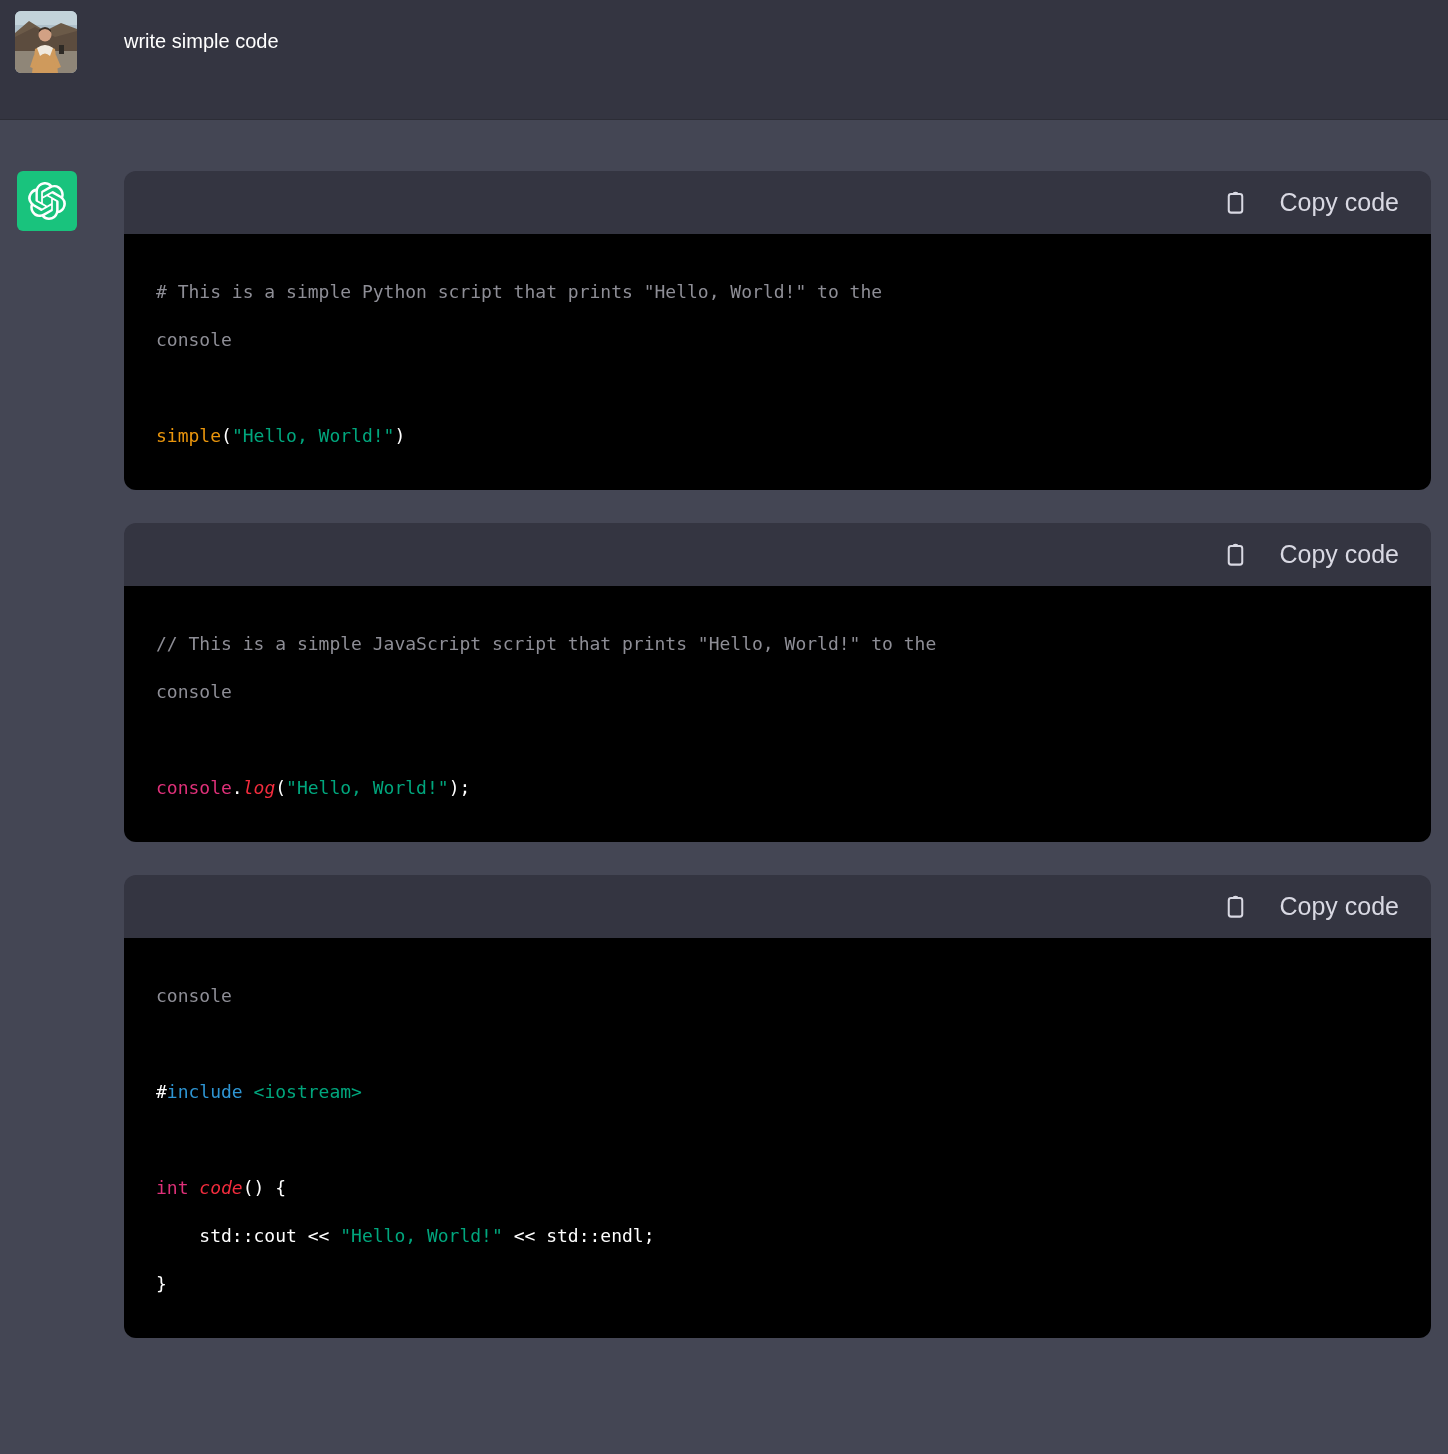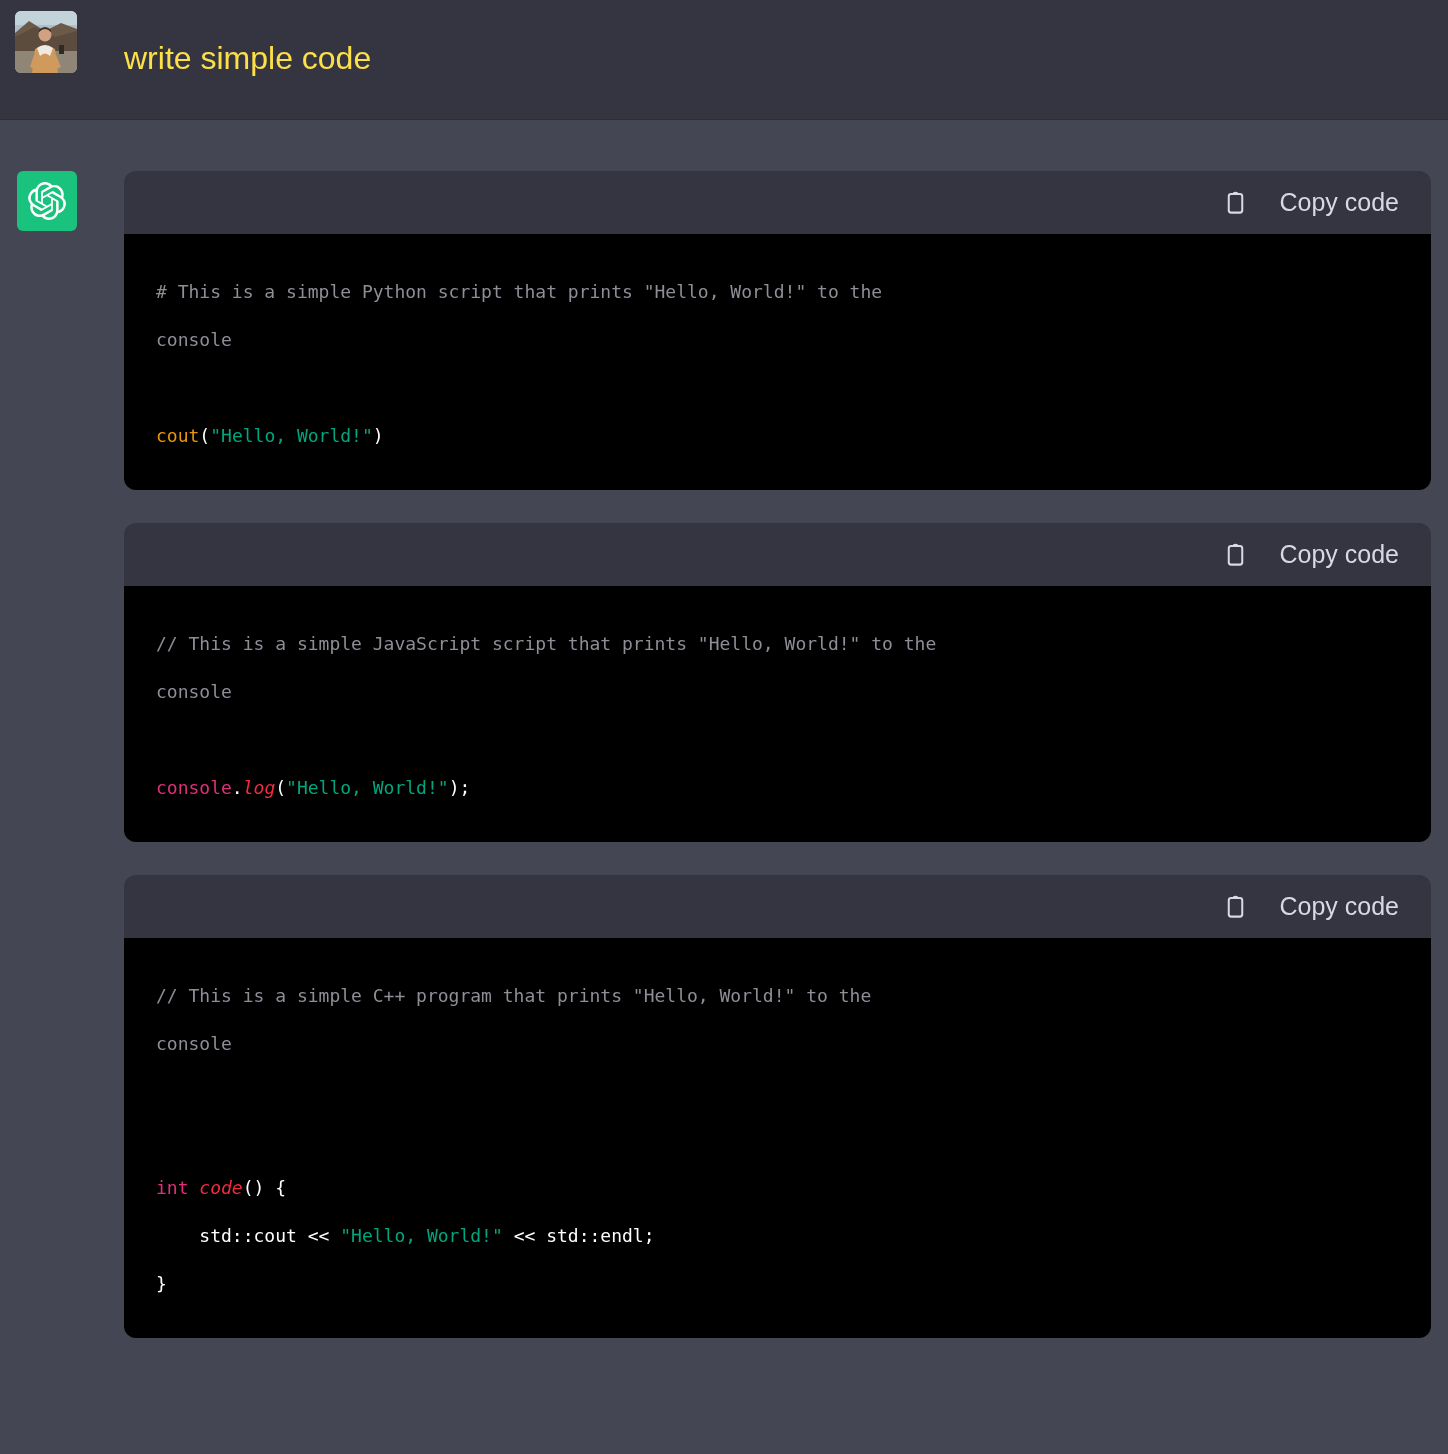--- a/index.html
+++ b/index.html
@@ -20,24 +20,24 @@
   }
   .avatar {
     width: 62px; height: 62px;
     border-radius: 6px;
     overflow: hidden;
     flex: 0 0 auto;
   }
   .avatar svg { display: block; width: 100%; height: 100%; }
   .user-text {
     margin-left: 47px;
-    margin-top: 27px;
-    font-size: 32px;
+    margin-top: 10px;
+    font-size: 20px;
     line-height: 40px;
-    color: #fde047;
+    color: #ffffff;
   }
 
   
   .assistant-row {
     position: relative;
     height: 1335px;
     background: var(--assistant-row-bg, #444654);
     border-top: 1px solid rgba(0,0,0,0.35);
     padding-top: 51px;
   }
@@ -132,21 +132,21 @@
           <rect x="6" y="4.5" width="12" height="16.5" rx="2.2"></rect>
           <path d="M9.5 4.5 Q9.5 2.5 12 2.5 Q14.5 2.5 14.5 4.5 Z" fill="#d9d9e3" stroke="none"></path>
         </svg>
         <span class="copy-label">Copy code</span>
       </button>
     </div>
     <div class="code-body">
           <div class="code-line"><span class="tok-comment"># This is a simple Python script that prints "Hello, World!" to the</span></div>
           <div class="code-line"><span class="tok-comment">console</span></div>
           <div class="code-line"></div>
-          <div class="code-line"><span class="tok-builtin">cout</span><span class="tok-plain">(</span><span class="tok-string">"Hello, World!"</span><span class="tok-plain">)</span></div>
+          <div class="code-line"><span class="tok-builtin">simple</span><span class="tok-plain">(</span><span class="tok-string">"Hello, World!"</span><span class="tok-plain">)</span></div>
         </div>
   </div>
 
   <div class="code-block">
     <div class="code-header">
       <button class="copy-btn">
         <svg viewBox="0 0 24 24" fill="none" stroke-width="1.8" stroke-linecap="round" stroke-linejoin="round">
           <rect x="6" y="4.5" width="12" height="16.5" rx="2.2"></rect>
           <path d="M9.5 4.5 Q9.5 2.5 12 2.5 Q14.5 2.5 14.5 4.5 Z" fill="#d9d9e3" stroke="none"></path>
         </svg>
@@ -165,23 +165,23 @@
     <div class="code-header">
       <button class="copy-btn">
         <svg viewBox="0 0 24 24" fill="none" stroke-width="1.8" stroke-linecap="round" stroke-linejoin="round">
           <rect x="6" y="4.5" width="12" height="16.5" rx="2.2"></rect>
           <path d="M9.5 4.5 Q9.5 2.5 12 2.5 Q14.5 2.5 14.5 4.5 Z" fill="#d9d9e3" stroke="none"></path>
         </svg>
         <span class="copy-label">Copy code</span>
       </button>
     </div>
     <div class="code-body">
-          <div class="code-line"><span class="tok-comment">// This is a simple C++ program that prints "Hello, World!" to the</span></div>
           <div class="code-line"><span class="tok-comment">console</span></div>
           <div class="code-line"></div>
+          <div class="code-line"><span class="tok-plain">#</span><span class="tok-keyword">include</span><span class="tok-plain"> </span><span class="tok-string">&lt;iostream&gt;</span></div>
           <div class="code-line"></div>
           <div class="code-line"><span class="tok-literal">int</span><span class="tok-plain"> </span><span class="tok-title">code</span><span class="tok-plain">() {</span></div>
           <div class="code-line"><span class="tok-plain">    std::cout &lt;&lt; </span><span class="tok-string">"Hello, World!"</span><span class="tok-plain"> &lt;&lt; std::endl;</span></div>
           <div class="code-line"><span class="tok-plain">}</span></div>
         </div>
   </div>
 </div>
 
 </div>
 

